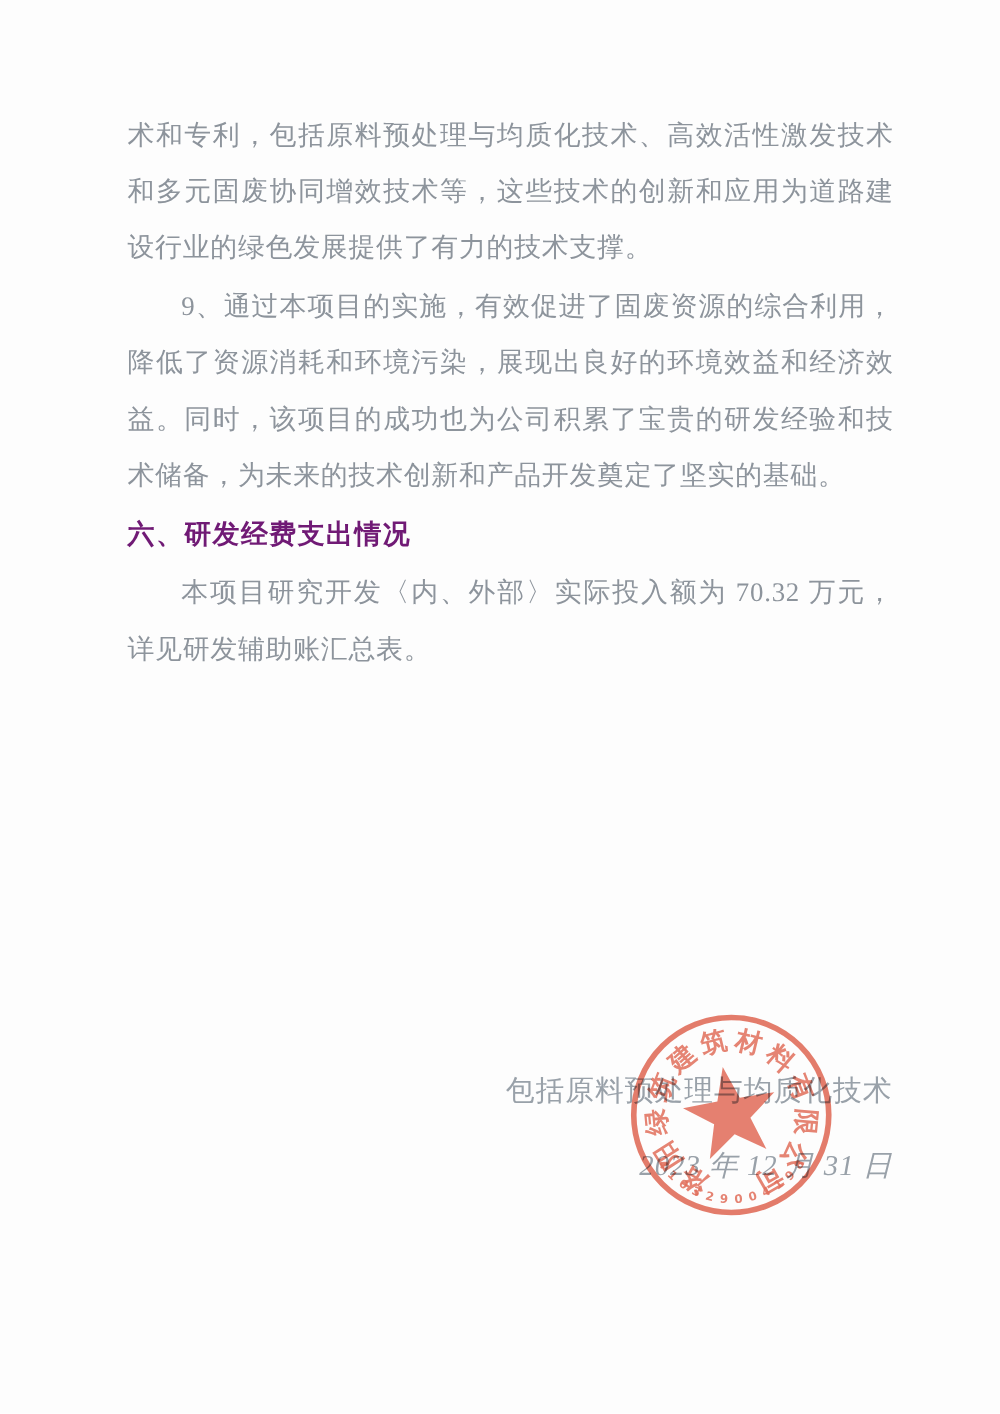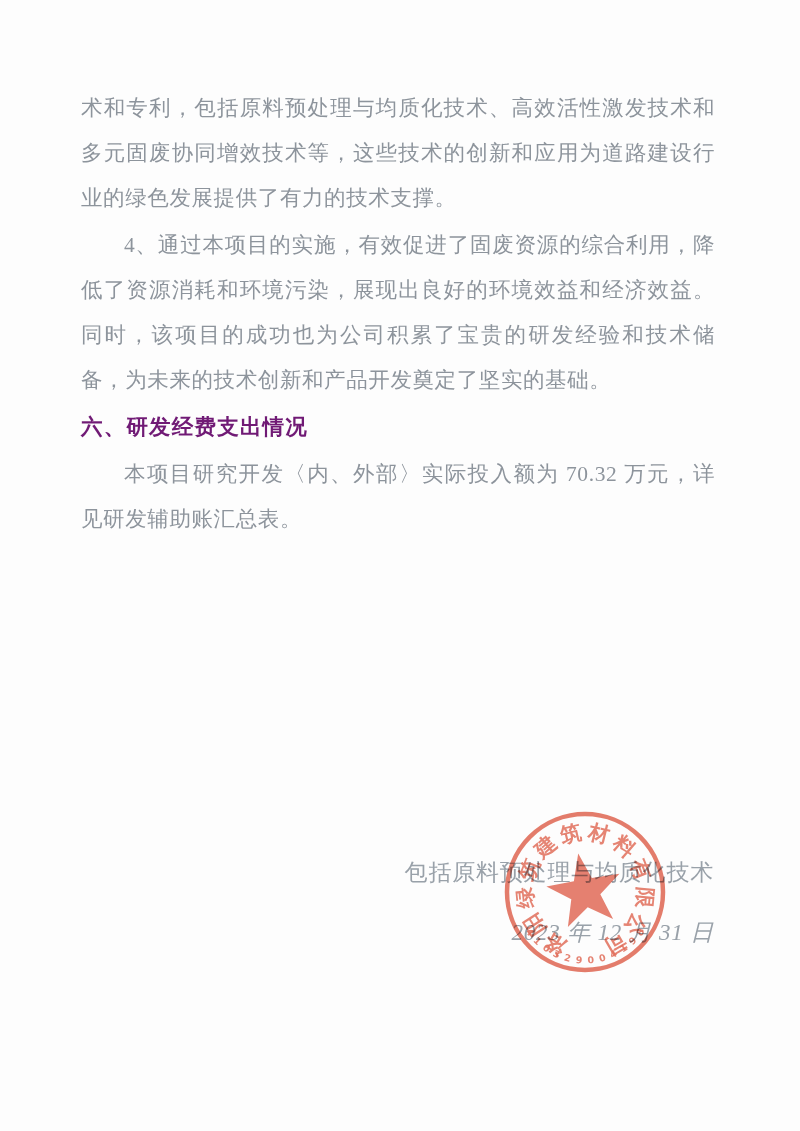--- a/index.html
+++ b/index.html
@@ -9,21 +9,21 @@
     font-family: "Liberation Serif", "DejaVu Serif", serif;
     overflow: hidden;
   }
   .page {
     position: relative;
     width: 800px; height: 1131px;
     background: #fdfdfd;
   }
   .content {
     position: absolute;
-    left: 81px; right: 85px; top: 86px;
+    left: 102px; right: 85px; top: 86px;
   }
   .body-par {
     margin: 0 0 2px 0;
     font-size: 21.5px;
     line-height: 45px;
     letter-spacing: 0.6px;
     color: #8d949c;
     text-align: justify;
   }
   .indent { text-indent: 2em; }
@@ -58,21 +58,21 @@
   }
   .seal svg { width: 100%; height: 100%; display: block; }
 </style>
 </head>
 <body>
 
 <div class="page">
 
   <div class="content">
     <p class="body-par">术和专利，包括原料预处理与均质化技术、高效活性激发技术和多元固废协同增效技术等，这些技术的创新和应用为道路建设行业的绿色发展提供了有力的技术支撑。</p>
-    <p class="body-par indent">4、通过本项目的实施，有效促进了固废资源的综合利用，降低了资源消耗和环境污染，展现出良好的环境效益和经济效益。同时，该项目的成功也为公司积累了宝贵的研发经验和技术储备，为未来的技术创新和产品开发奠定了坚实的基础。</p>
+    <p class="body-par indent">9、通过本项目的实施，有效促进了固废资源的综合利用，降低了资源消耗和环境污染，展现出良好的环境效益和经济效益。同时，该项目的成功也为公司积累了宝贵的研发经验和技术储备，为未来的技术创新和产品开发奠定了坚实的基础。</p>
     <h2 class="section-heading">六、研发经费支出情况</h2>
     <p class="body-par indent">本项目研究开发〈内、外部〉实际投入额为 70.32 万元，详见研发辅助账汇总表。</p>
   </div>
 
   <div class="signature">
     <div class="company-line">包括原料预处理与均质化技术</div>
     <div class="date-line">2023 年 12 月 31 日</div>
   </div>
 
   <div class="seal">

